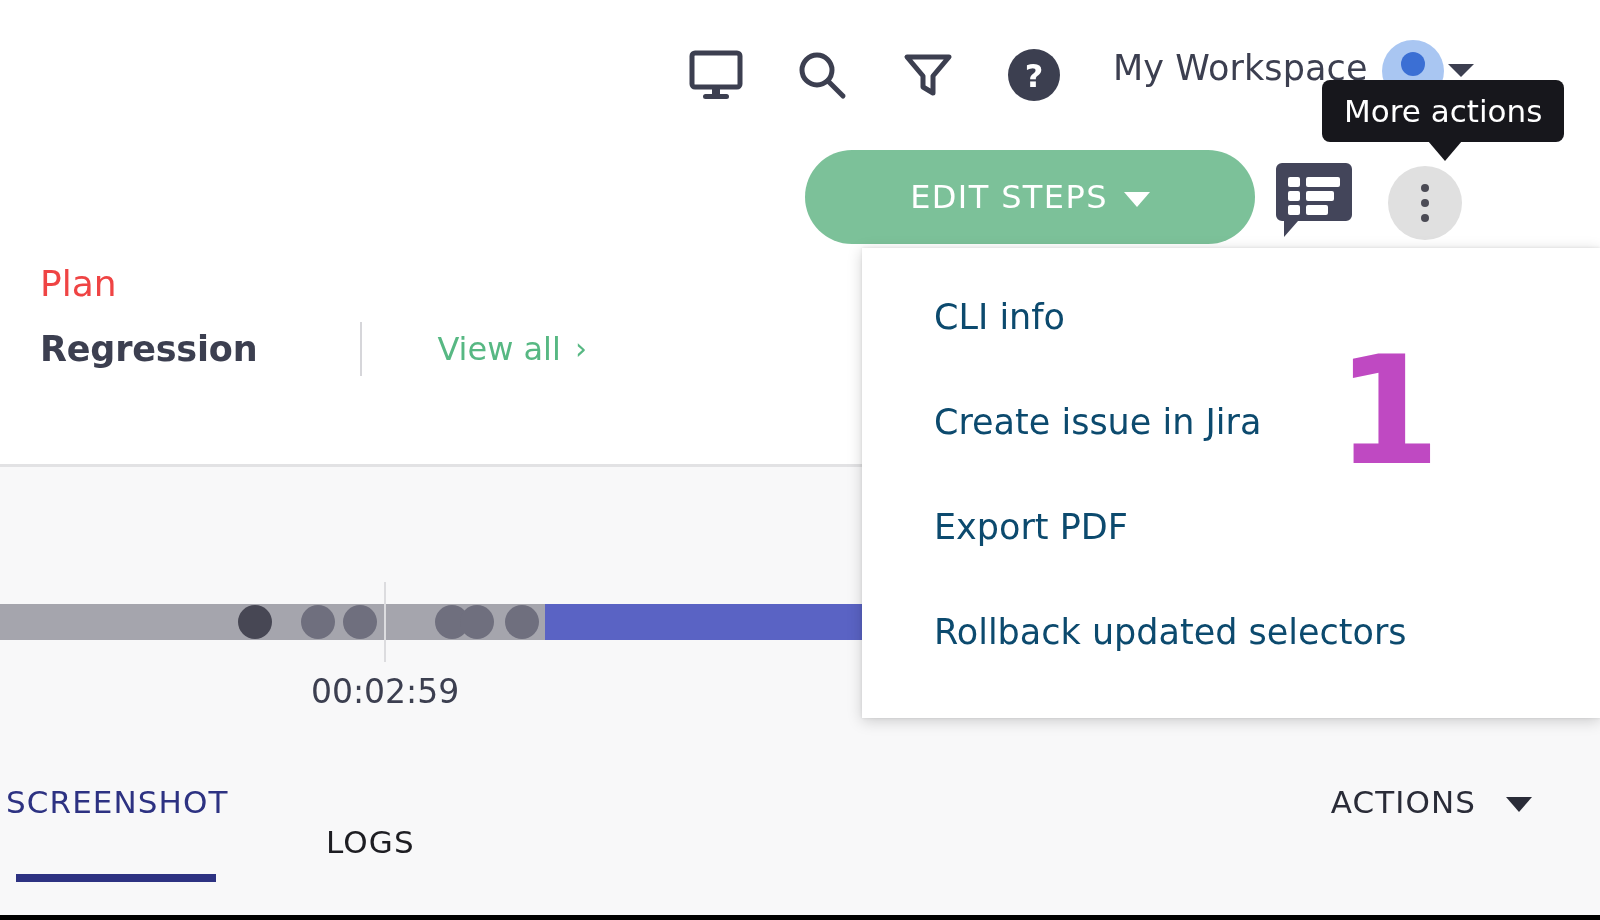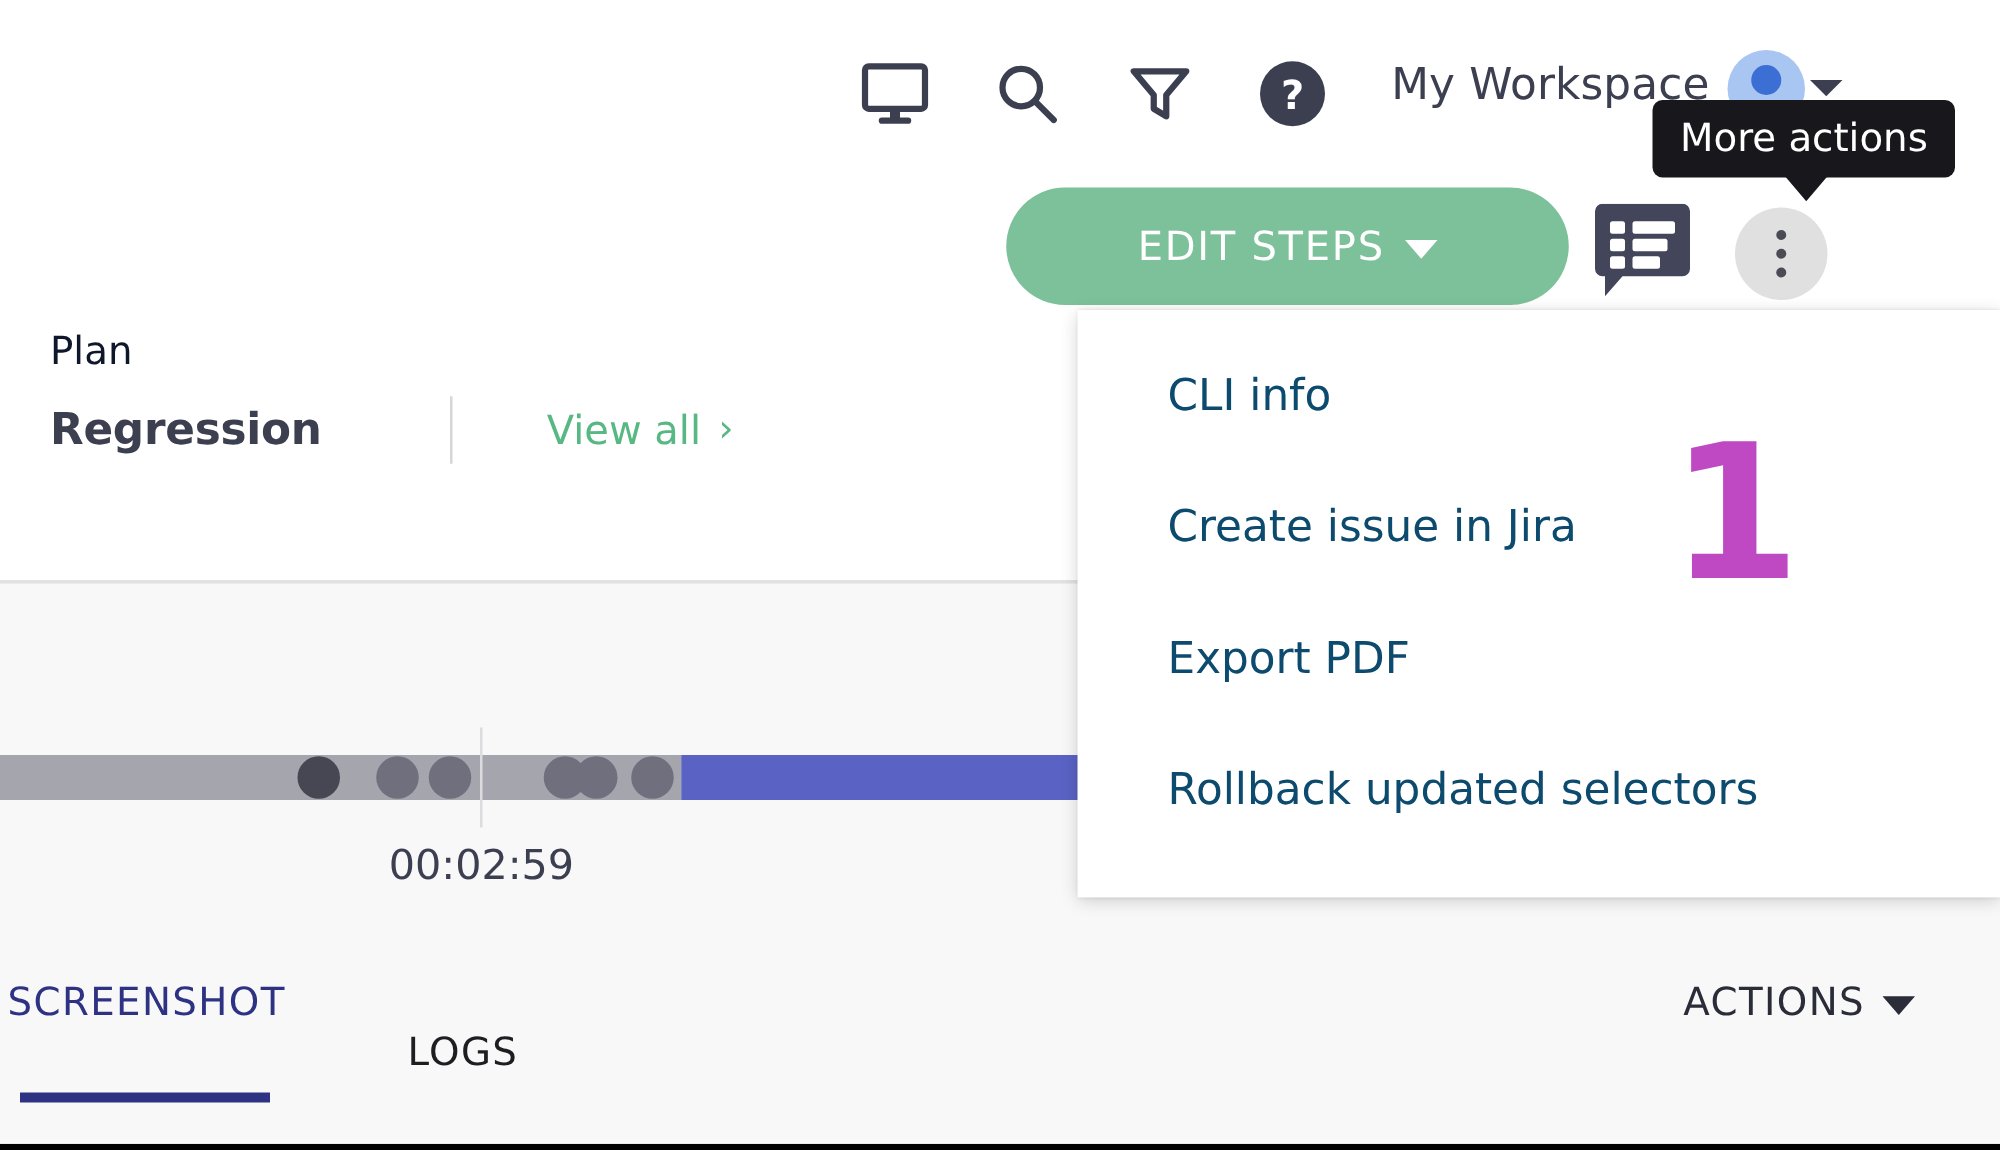--- a/index.html
+++ b/index.html
@@ -178,22 +178,22 @@
     border-top: 20px solid #17171c;
   }
 
   
   .plan-block {
     position: absolute;
     left: 40px;
     top: 266px;
   }
   .plan-label {
-    font-size: 31px;
-    color: #0f172a;
+    font-size: 36px;
+    color: #ef4444;
     line-height: 1.0;
   }
   .plan-row {
     display: flex;
     align-items: center;
     margin-top: 20px;
     gap: 40px;
   }
   .plan-name {
     font-size: 35px;
@@ -320,21 +320,21 @@
     width: 200px;
     height: 8px;
     background: #2d3282;
   }
   .actions-btn {
     position: absolute;
     right: 84px;
     top: 14px;
     display: flex;
     align-items: center;
-    gap: 14px;
+    gap: 30px;
     font-size: 31px;
     letter-spacing: 1.1px;
     color: #2a2c38;
     cursor: pointer;
   }
   .actions-btn .caret {
     width: 0; height: 0;
     border-left: 13px solid transparent;
     border-right: 13px solid transparent;
     border-top: 15px solid #2a2c38;

